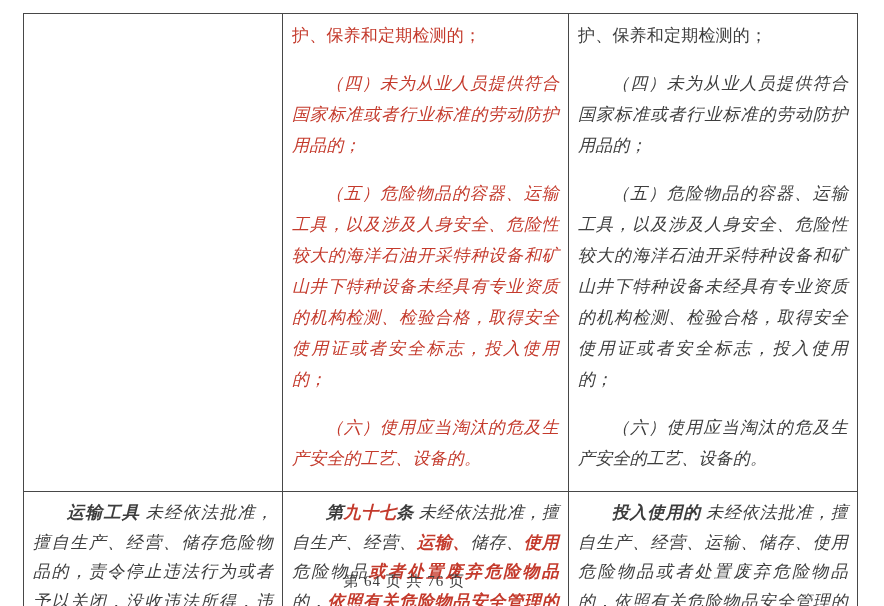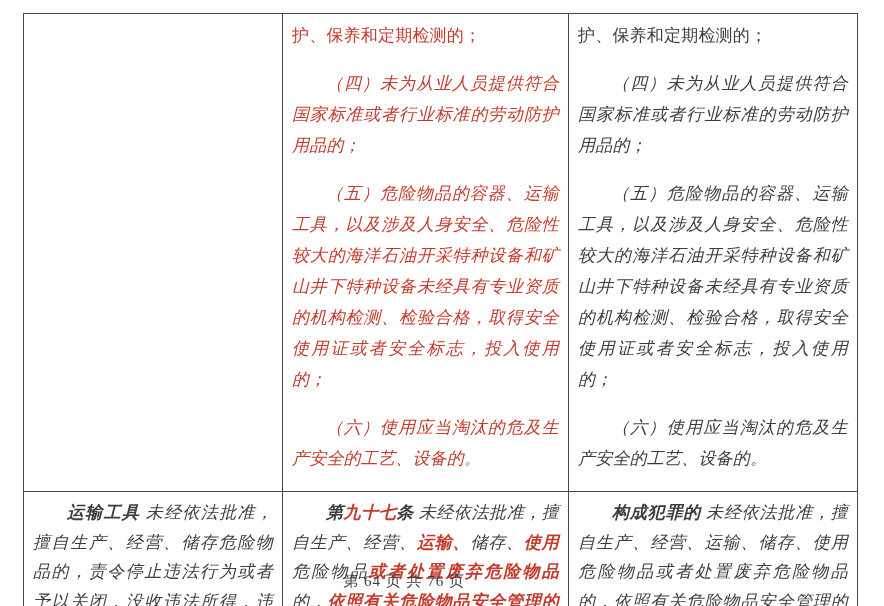--- a/index.html
+++ b/index.html
@@ -105,20 +105,20 @@
               <p class="indent"><span class="seg-black-bold">运输工具</span><span class="seg-black"> 未经依法批准，擅自生产、经营、储存危险物品的，责令停止违法行为或者予以关闭，没收违法所得，违法所得十万元以上的，并处违法所得一倍以上五倍以下的</span></p>
             </div>
           </td>
       <td>
             <div class="cellbox">
               <p class="indent"><span class="seg-black-bold">第</span><span class="seg-red-bold">九十七</span><span class="seg-black-bold">条</span><span class="seg-black"> 未经依法批准，擅自生产、经营、</span><span class="seg-red-bold">运输、</span><span class="seg-black">储存、</span><span class="seg-red-bold">使用</span><span class="seg-black">危险物品</span><span class="seg-red-bold">或者处置废弃危险物品</span><span class="seg-black">的，</span><span class="seg-red-bold">依照有关危险物品安全管理的法律、行政法规的规定予以处罚</span></p>
             </div>
           </td>
       <td>
             <div class="cellbox">
-              <p class="indent"><span class="seg-black-bold">构成犯罪的</span><span class="seg-black"> 未经依法批准，擅自生产、经营、运输、储存、使用危险物品或者处置废弃危险物品的，依照有关危险物品安全管理的法律、行政法规的规定予以处罚；构成犯罪的，依照刑法有关规定追</span></p>
+              <p class="indent"><span class="seg-black-bold">投入使用的</span><span class="seg-black"> 未经依法批准，擅自生产、经营、运输、储存、使用危险物品或者处置废弃危险物品的，依照有关危险物品安全管理的法律、行政法规的规定予以处罚；构成犯罪的，依照刑法有关规定追</span></p>
             </div>
           </td>
     </tr>
   </tbody>
     </table>
   <div class="footer">第 64 页 共 76 页</div>
 </div>
 
 </body></html>

